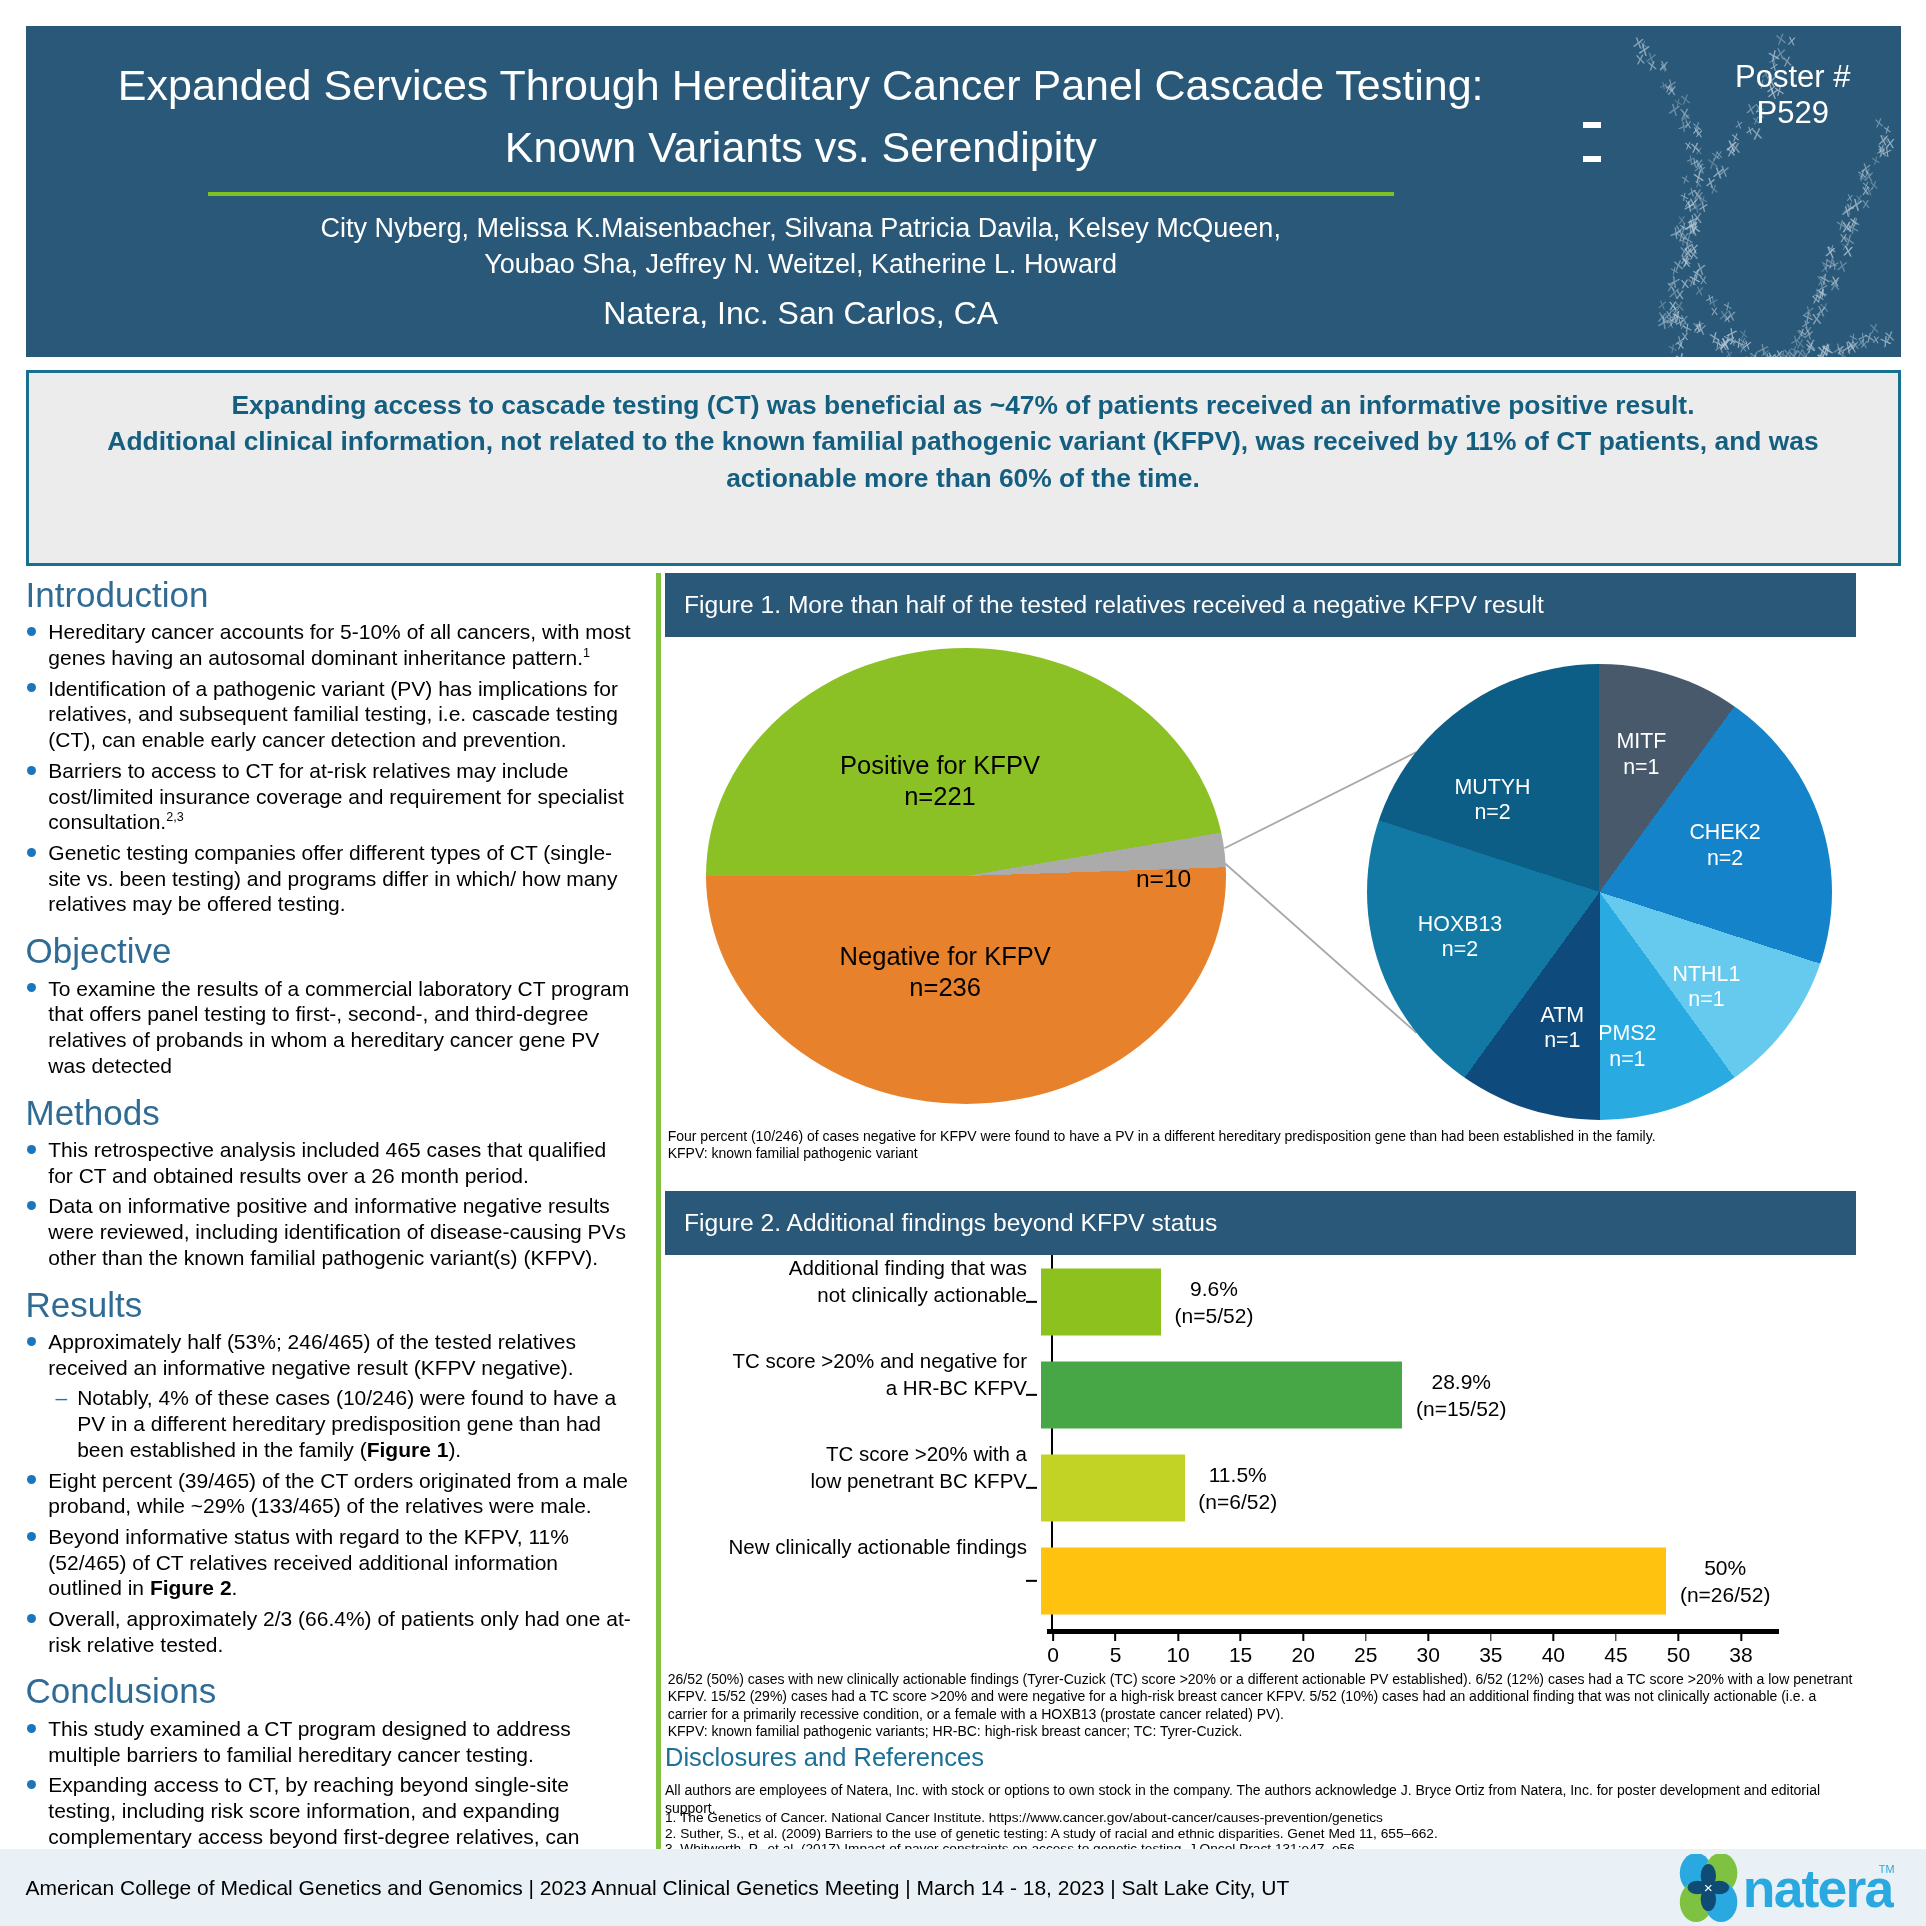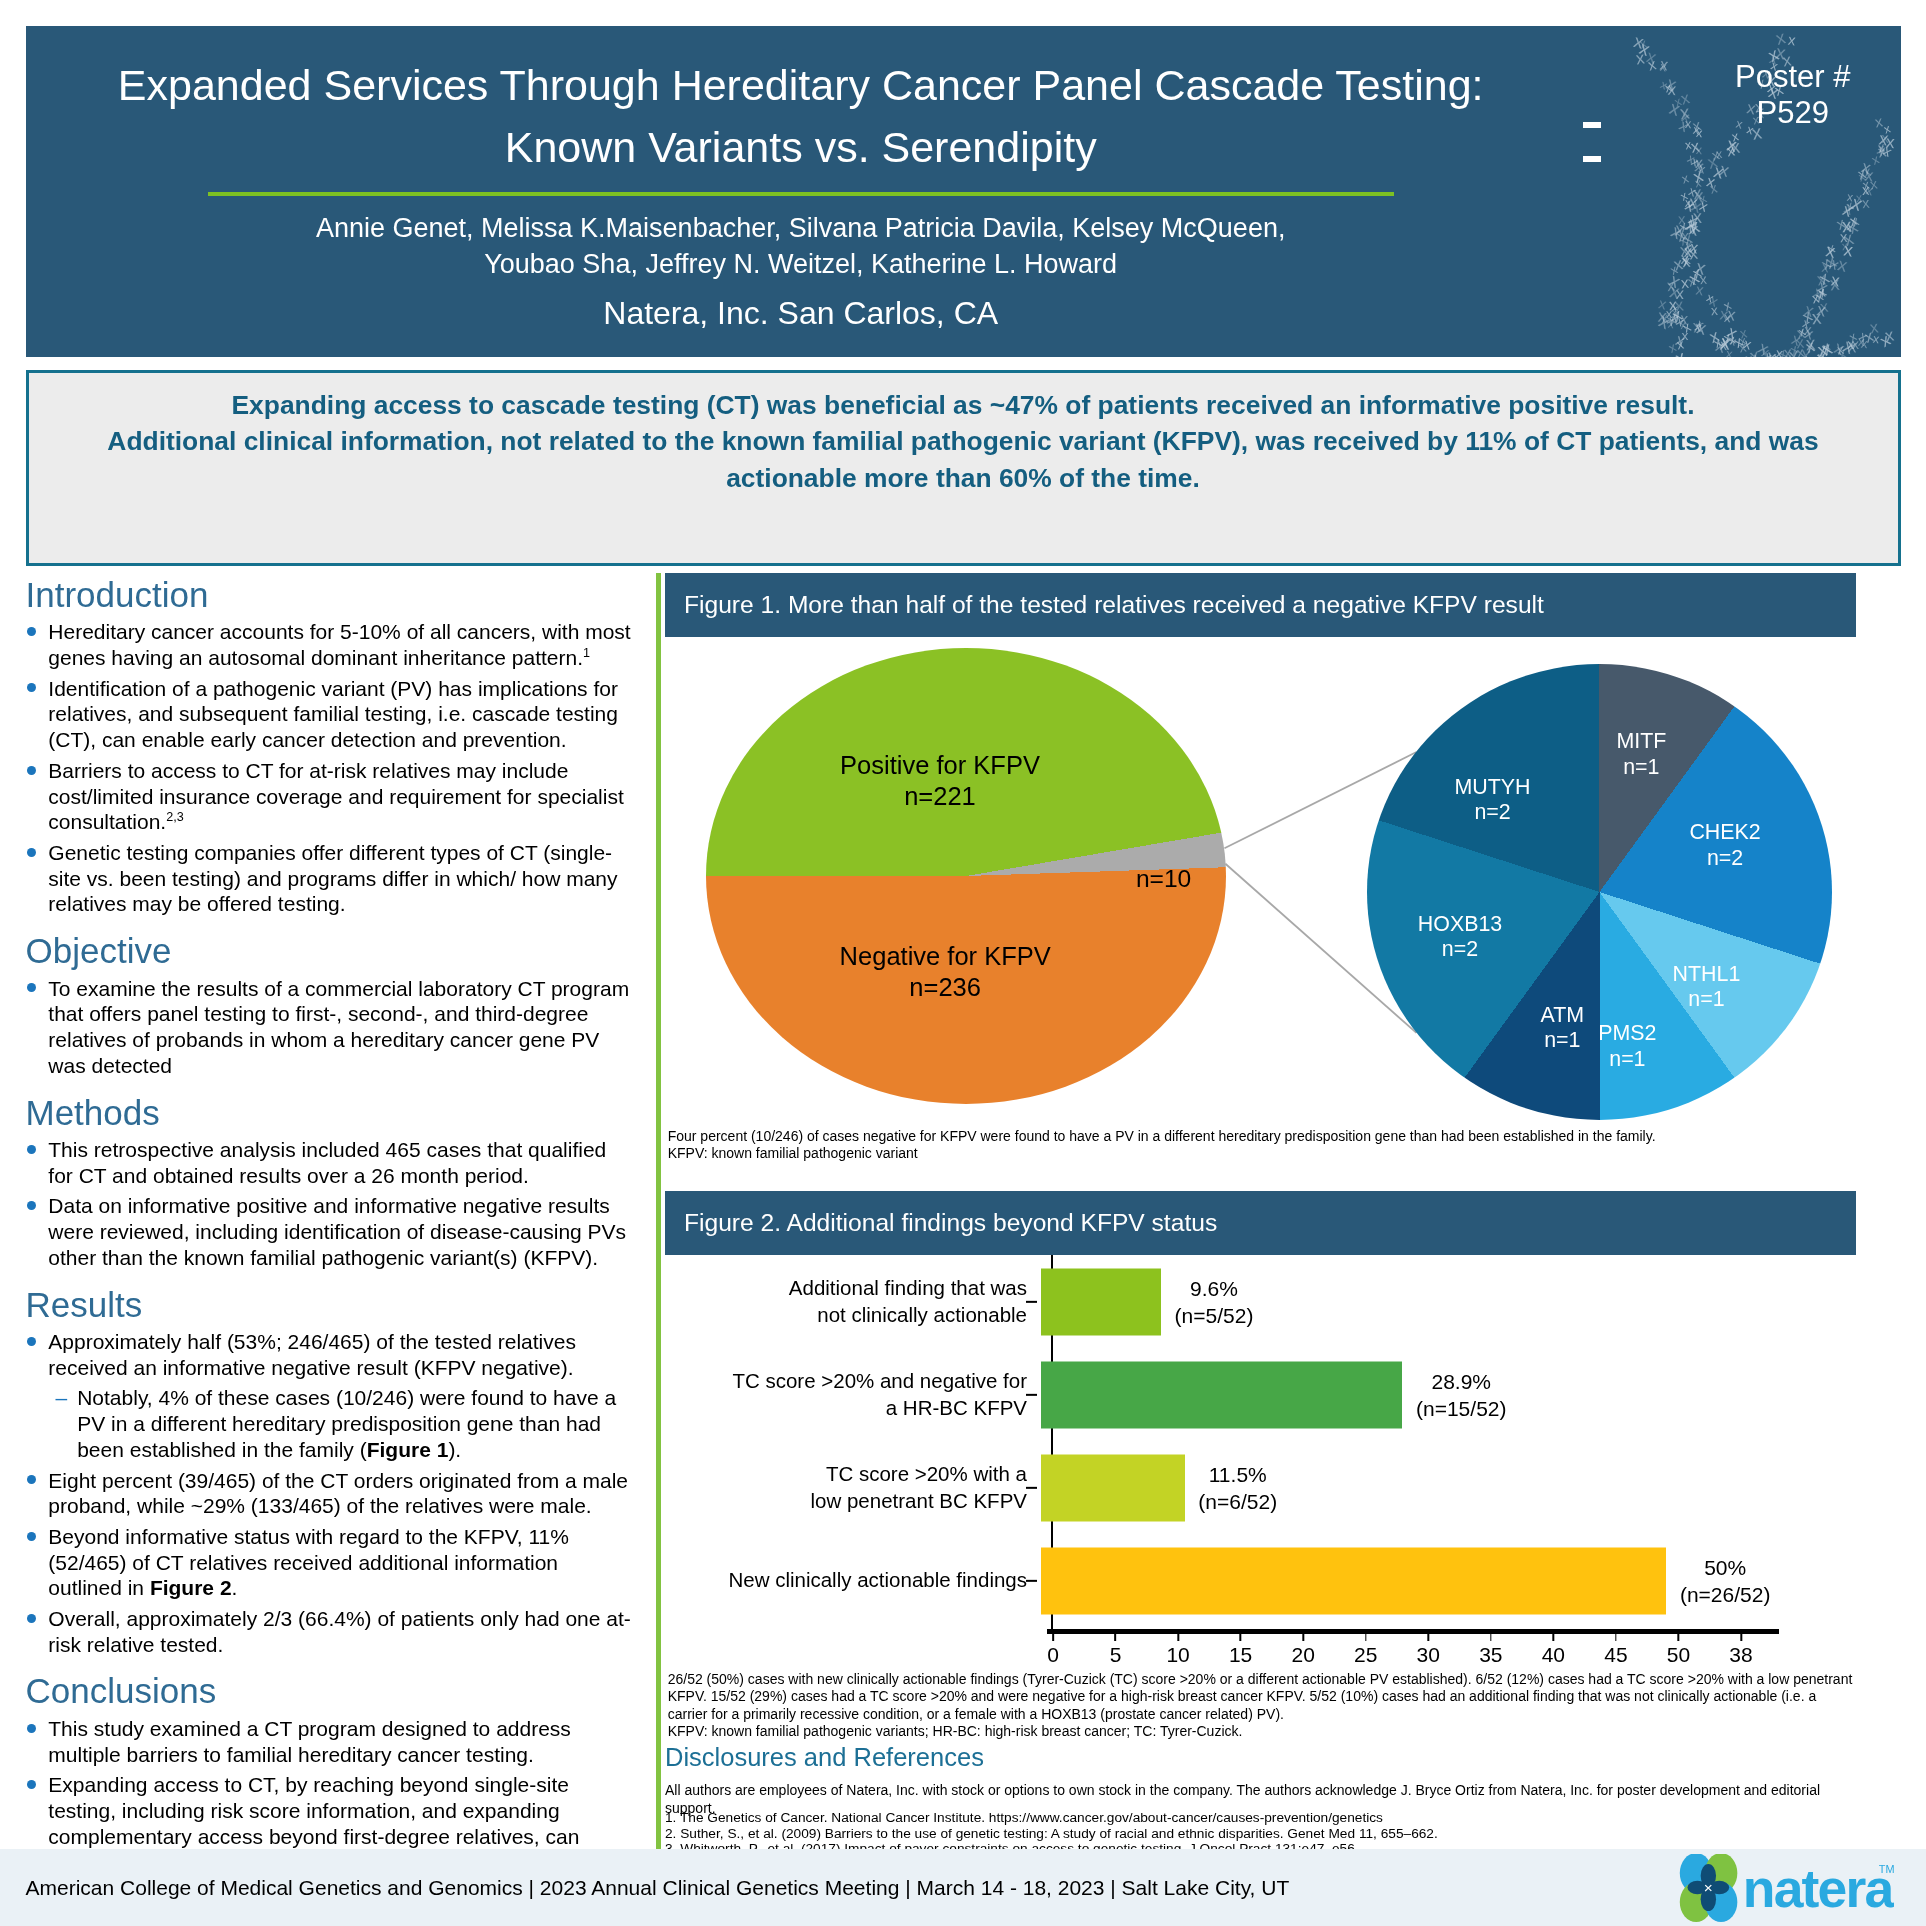--- a/index.html
+++ b/index.html
@@ -51,21 +51,21 @@
   .pie1 .plabel{font-size:25.5px;line-height:1.22;color:#000;}
   .pie2 .plabel{font-size:21.4px;line-height:1.2;color:#fff;}
   .caption{position:absolute;left:2.7px;width:1186px;font-size:14px;line-height:1.24;white-space:pre-line;color:#000;}
   .cap1{top:555px;}
   .cap2{top:1098px;}
 
   
   .fig2chart{position:absolute;left:0;top:682px;width:1191px;height:429px;}
   .y-axis{position:absolute;left:386px;top:0;width:1.8px;height:374px;background:#000;}
   .bar-rows{position:absolute;left:0;top:0;width:1191px;}
-  .bar-row{display:flex;height:93px;align-items:center;}
+  .bar-row{display:flex;height:93px;}
   .bar-cat{flex:none;width:374px;padding-right:12px;box-sizing:border-box;text-align:right;font-size:20.5px;line-height:1.3;}
   .bar-track{flex:none;position:relative;width:688px;height:93px;margin-left:1.8px;}
   .cat-tick{position:absolute;left:-14.6px;top:50%;transform:translateY(-50%);width:11px;height:2.3px;background:#000;}
   .bar-fill{position:absolute;left:0;top:50%;transform:translateY(-50%);height:67px;}
   .bar-val{position:absolute;top:50%;transform:translateY(-50%);font-size:21px;line-height:1.3;text-align:center;white-space:nowrap;}
   .bar-axis{position:absolute;left:388px;top:374px;width:688px;}
   .axis-line{position:absolute;left:-6.4px;right:-38px;top:0;height:4.6px;background:#000;}
   .bar-axis .tick{position:absolute;top:4.6px;transform:translateX(-50%);text-align:center;}
   .bar-axis .tick i{display:block;width:1.8px;height:7.3px;background:#000;margin:0 auto;}
   .bar-axis .tick em{font-style:normal;display:block;font-size:21px;margin-top:1.8px;}
@@ -362,21 +362,21 @@
         <span style="left: 300px; top: 105px; font-size: 14.6px; opacity: 0.35; transform: rotate(0deg);">x</span>
         <span style="left: 293px; top: 88px; font-size: 15px; opacity: 0.53; transform: rotate(-11deg);">x</span>
       </div>
     <div class="posternum">
       <div>Poster #</div>
       <div>P529</div>
     </div>
     <div class="titleblock">
       <h1><span>Expanded Services Through Hereditary Cancer Panel Cascade Testing:</span><br><span>Known Variants vs. Serendipity</span></h1>
       <div class="rule"></div>
-      <div class="authors"><span>Annie Genet, Melissa K.Maisenbacher, Silvana Patricia Davila, Kelsey McQueen,</span><br><span>Youbao Sha, Jeffrey N. Weitzel, Katherine L. Howard</span></div>
+      <div class="authors"><span>City Nyberg, Melissa K.Maisenbacher, Silvana Patricia Davila, Kelsey McQueen,</span><br><span>Youbao Sha, Jeffrey N. Weitzel, Katherine L. Howard</span></div>
       <div class="affil">Natera, Inc. San Carlos, CA</div>
     </div>
   </header>
 
   <section class="keybox">
     <p>Expanding access to cascade testing (CT) was beneficial as ~47% of patients received an informative positive result.</p>
     <p>Additional clinical information, not related to the known familial pathogenic variant (KFPV), was received by 11% of CT patients, and was actionable more than 60% of the time.</p>
   </section>
 
   <div class="leftcol">

